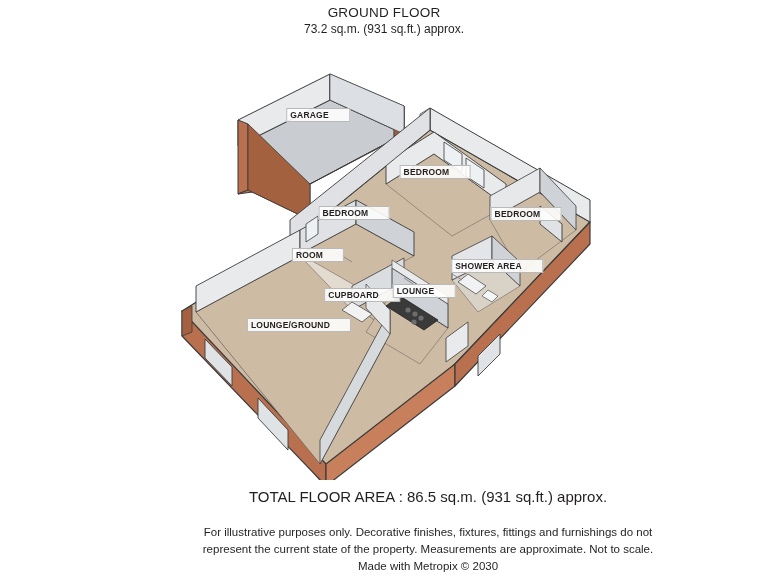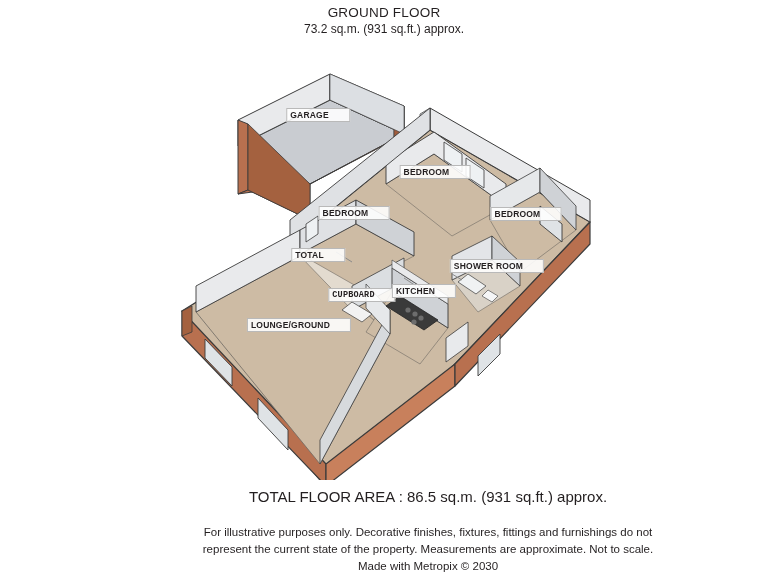--- a/index.html
+++ b/index.html
@@ -200,24 +200,24 @@
         <line x1="336" y1="218" x2="352" y2="228" stroke="#8a8a8a" stroke-width="1"></line>
         <line x1="404" y1="244" x2="416" y2="252" stroke="#8a8a8a" stroke-width="1"></line>
         <line x1="452" y1="240" x2="462" y2="246" stroke="#8a8a8a" stroke-width="1"></line>
       </g>
     </svg>
 
     <div class="room-label" style="left:318px; top:81px;">GARAGE</div>
     <div class="room-label" style="left:435px; top:138px;">BEDROOM</div>
     <div class="room-label" style="left:354px; top:179px;">BEDROOM</div>
     <div class="room-label" style="left:526px; top:180px;">BEDROOM</div>
-    <div class="room-label" style="left:318px; top:221px;">TOTAL</div>
-    <div class="room-label" style="left:497px; top:232px;">SHOWER ROOM</div>
-    <div class="room-label" style="left:362px; top:261px;font-family:Liberation Mono, monospace;">CUPBOARD</div>
-    <div class="room-label" style="left:424px; top:257px;">KITCHEN</div>
+    <div class="room-label" style="left:318px; top:221px;">ROOM</div>
+    <div class="room-label" style="left:497px; top:232px;">SHOWER AREA</div>
+    <div class="room-label" style="left:362px; top:261px;">CUPBOARD</div>
+    <div class="room-label" style="left:424px; top:257px;">LOUNGE</div>
     <div class="room-label" style="left:299px; top:291px;">LOUNGE/GROUND</div>
   </div>
 
   <div class="footer total-area" style="top:488px;">TOTAL FLOOR AREA : 86.5 sq.m. (931 sq.ft.) approx.</div>
   <div class="footer disclaimer" style="top:524px;">
     <div>For illustrative purposes only. Decorative finishes, fixtures, fittings and furnishings do not</div>
     <div>represent the current state of the property. Measurements are approximate. Not to scale.</div>
     <div>Made with Metropix © 2030</div>
   </div>
 

